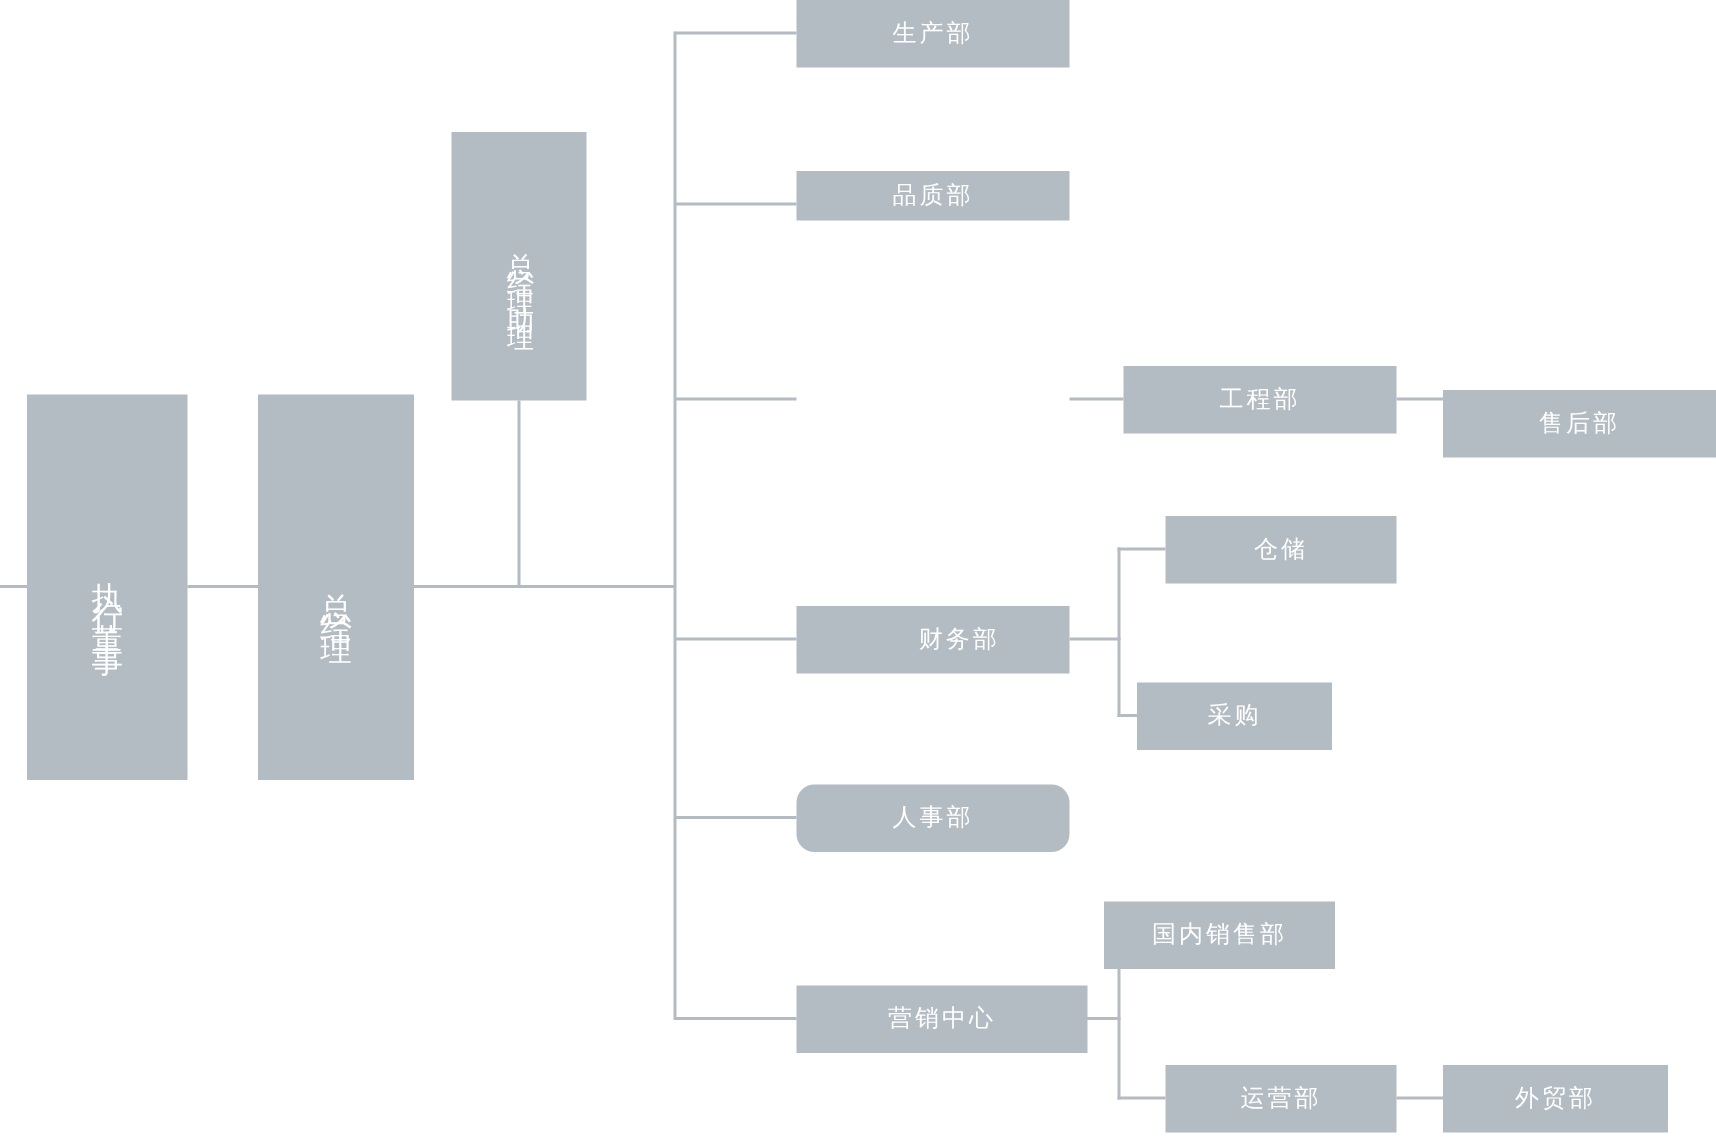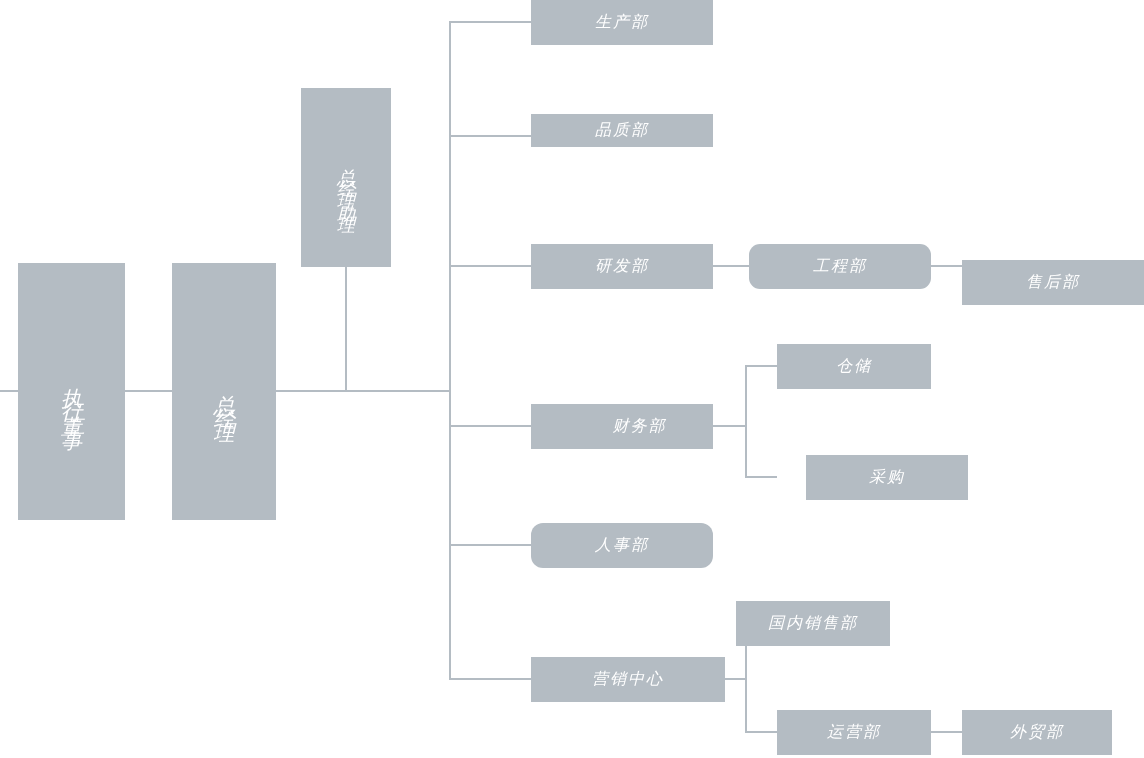--- a/index.html
+++ b/index.html
@@ -18,21 +18,20 @@
     position: absolute;
     background: var(--box, #b4bcc3);
     color: var(--text, #ffffff);
     display: flex;
     align-items: center;
     justify-content: center;
     font-size: 16px;
     letter-spacing: 2px;
     text-align: left;
     white-space: nowrap;
-    font-style: italic;
   }
   .node.lv1 {
     font-size: 21px;
   }
   .node.vertical {
     writing-mode: vertical-lr;
     text-orientation: upright;
     letter-spacing: 14px;
     padding-top: 14px; 
   }
@@ -75,28 +74,27 @@
   <div class="line" style="left:931px; top:731px; width:31px;  height:2px;"></div>
 
   <div class="node vertical lv1" style="left:18px; top:263px; width:107px; height:257px;">执行董事</div>
 
   <div class="node vertical lv1" style="left:172px; top:263px; width:104px; height:257px;">总经理</div>
 
   <div class="node vertical assistant" style="left:301px; top:88px; width:90px; height:179px;">总经理助理</div>
 
   <div class="node" style="left:531px; top:0px;   width:182px; height:45px;">生产部</div>
   <div class="node" style="left:531px; top:114px; width:182px; height:33px;">品质部</div>
-  <div class="node" style="left:531px; top:244px; width:182px; height:45px;">研发部</div>
   <div class="node" style="left:531px; top:404px; width:182px; height:45px;padding-left:35px;">财务部</div>
   <div class="node" style="left:531px; top:523px; width:182px; height:45px;border-radius:12px;">人事部</div>
   <div class="node" style="left:531px; top:657px; width:194px; height:45px;">营销中心</div>
 
-  <div class="node" style="left:749px; top:244px; width:182px; height:45px;border-radius:11px;">工程部</div>
+  <div class="node" style="left:749px; top:244px; width:182px; height:45px;">工程部</div>
   <div class="node" style="left:962px; top:260px; width:182px; height:45px;">售后部</div>
 
   <div class="node" style="left:777px; top:344px; width:154px; height:45px;">仓储</div>
-  <div class="node" style="left:806px; top:455px; width:162px; height:45px;">采购</div>
+  <div class="node" style="left:758px; top:455px; width:130px; height:45px;">采购</div>
 
   <div class="node" style="left:736px; top:601px; width:154px; height:45px;">国内销售部</div>
   <div class="node" style="left:777px; top:710px; width:154px; height:45px;">运营部</div>
   <div class="node" style="left:962px; top:710px; width:150px; height:45px;">外贸部</div>
 
 </div>
 
 </body></html>

